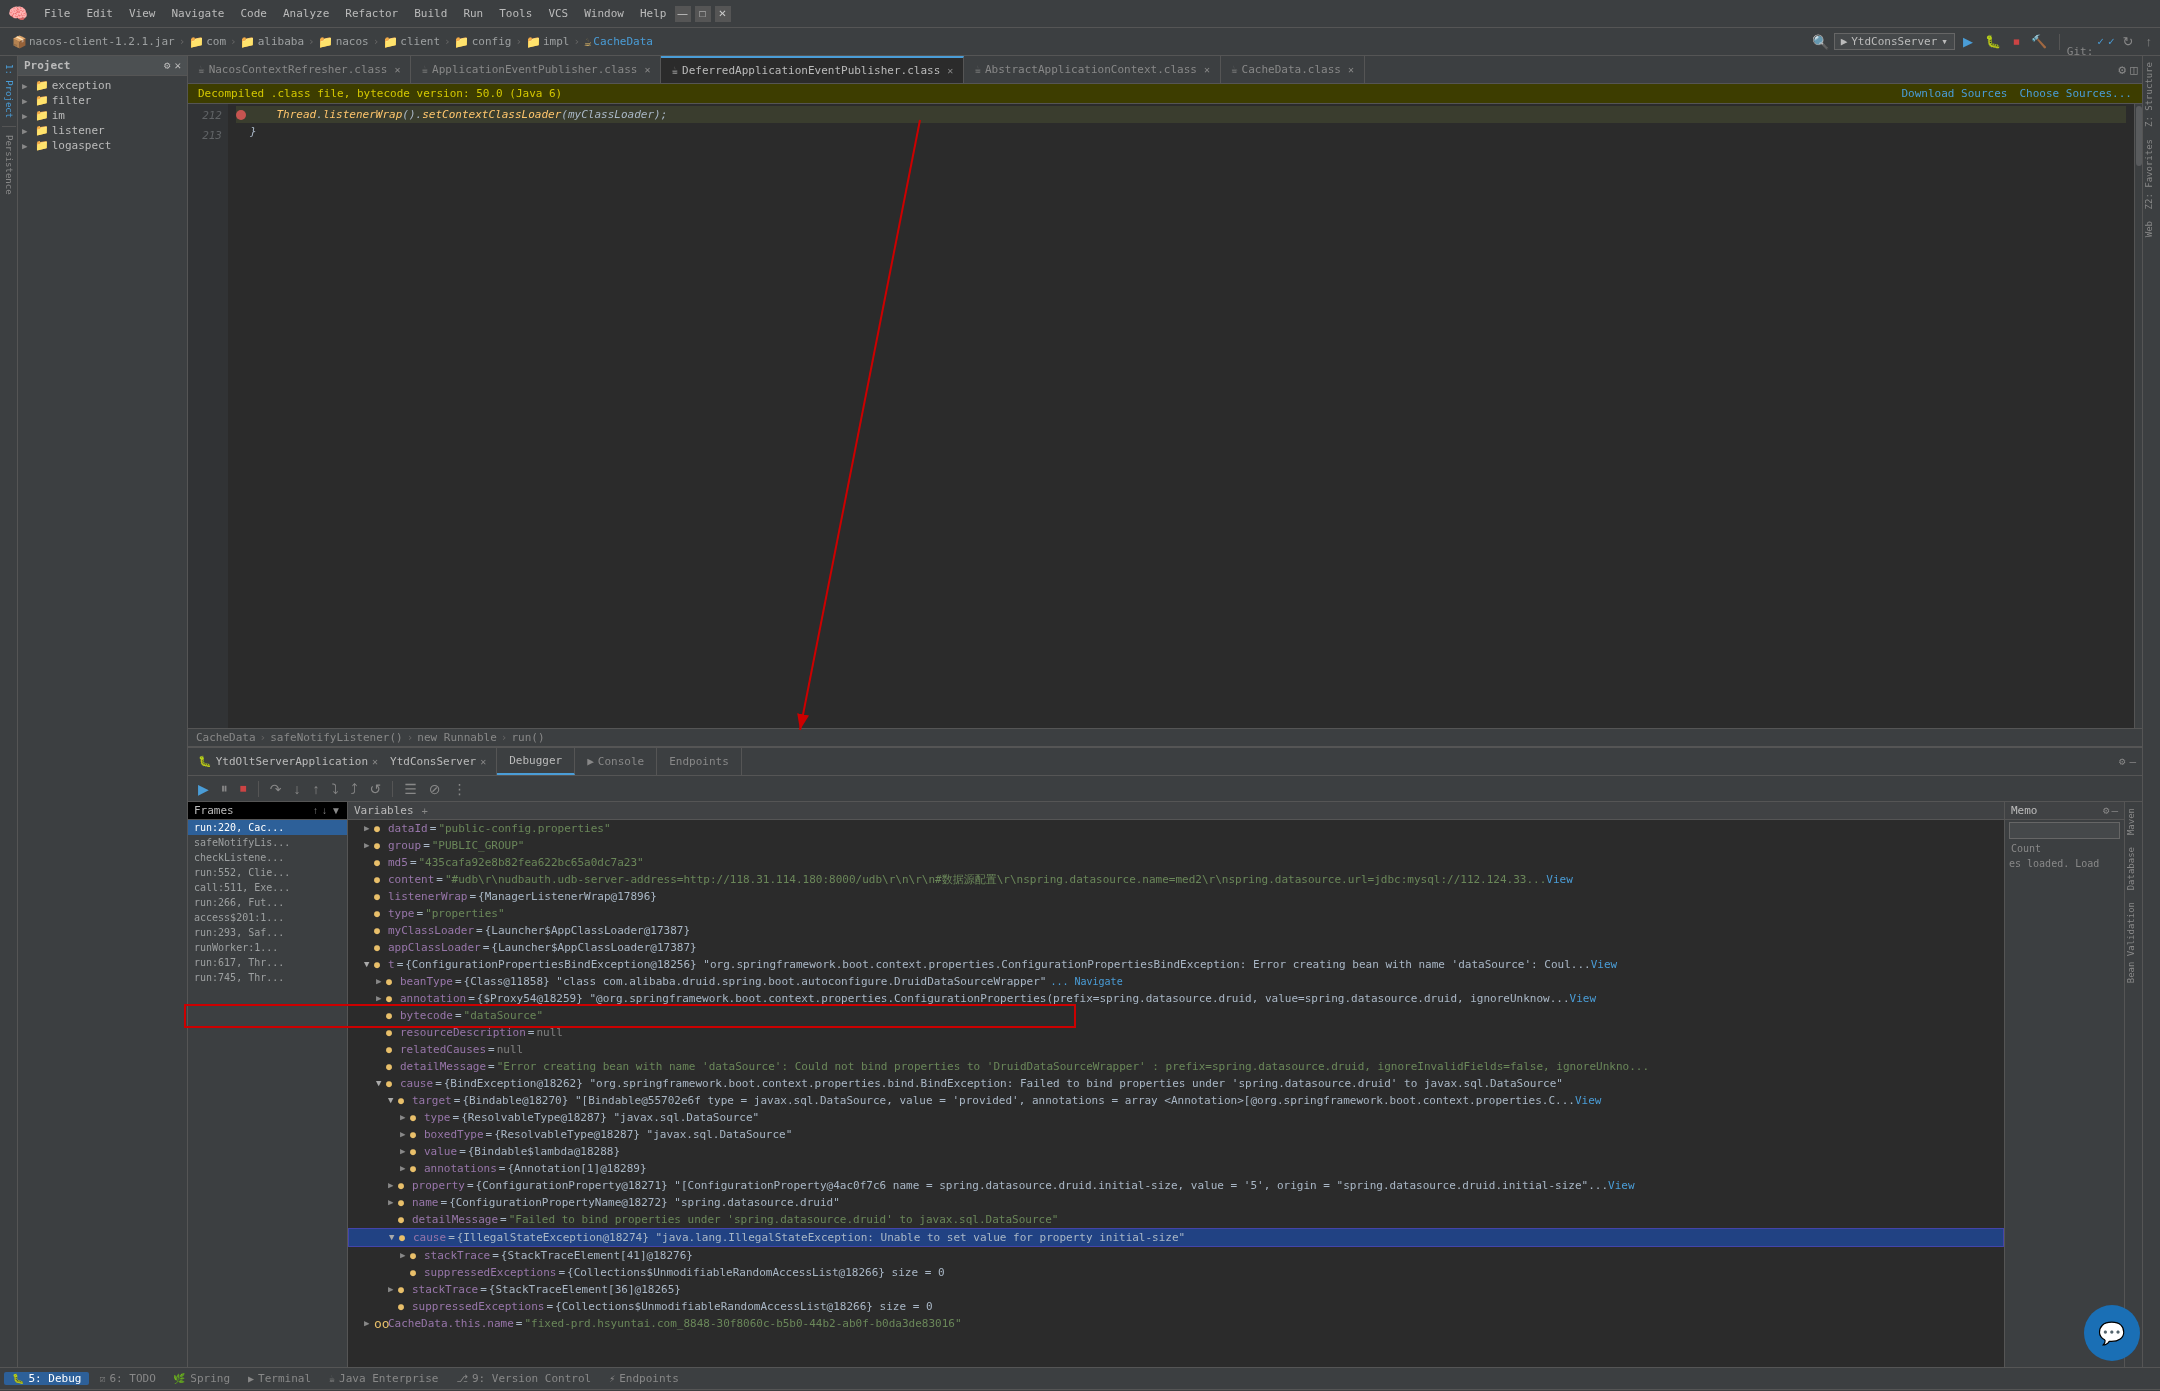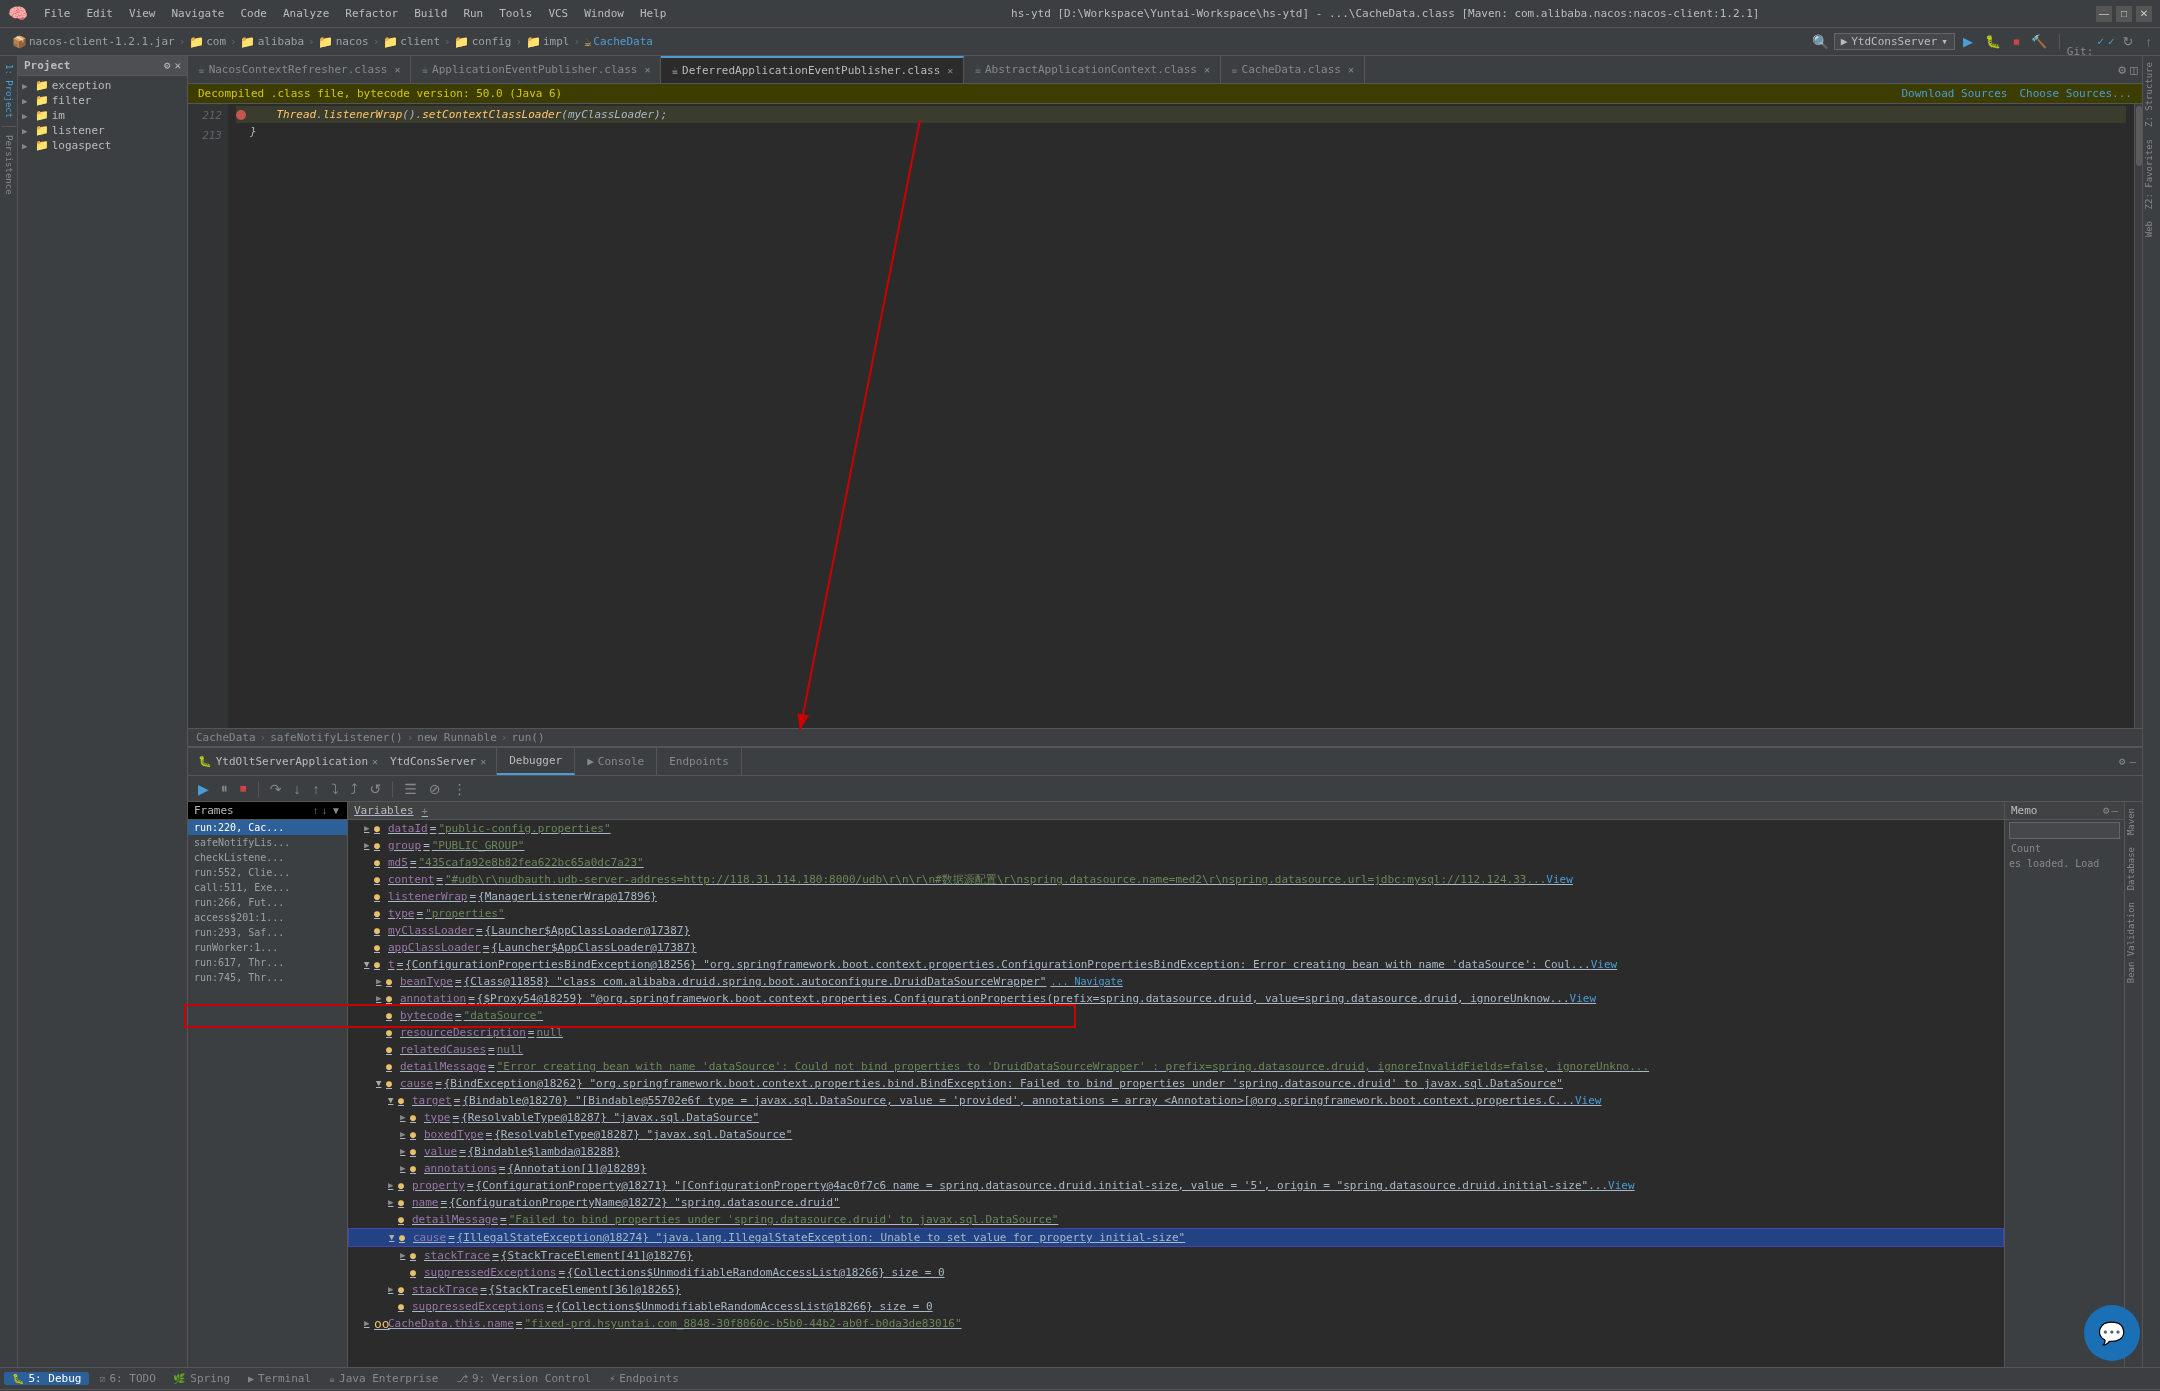--- a/index.html
+++ b/index.html
@@ -323,21 +323,20 @@
       overflow: hidden;
       text-overflow: ellipsis;
     }
     .frame-item.selected { background: #2d6099; color: #fff; }
 
     
     .variables-panel {
       flex: 1;
       overflow: hidden;
       background: #2b2b2b;
-      text-decoration: underline;
     }
     .var-header {
       display: flex;
       align-items: center;
       padding: 2px 6px;
       background: #404244;
       border-bottom: 1px solid #555;
       font-size: 11px;
       color: #bbb;
       gap: 4px;
@@ -520,21 +519,20 @@
   <span class="menu-item">Navigate</span>
   <span class="menu-item">Code</span>
   <span class="menu-item">Analyze</span>
   <span class="menu-item">Refactor</span>
   <span class="menu-item">Build</span>
   <span class="menu-item">Run</span>
   <span class="menu-item">Tools</span>
   <span class="menu-item">VCS</span>
   <span class="menu-item">Window</span>
   <span class="menu-item">Help</span>
-  <span class="title-bar-title">hs-ytd [D:\Workspace\Yuntai-Workspace\hs-ytd] - ...\CacheData.class [Maven: com.alibaba.nacos:nacos-client:1.2.1]</span>
   <div class="title-bar-controls">
     <button class="title-bar-btn">—</button>
     <button class="title-bar-btn">□</button>
     <button class="title-bar-btn">✕</button>
   </div>
 </div>
 
 <div class="top-toolbar">
   <div class="nav-bar" style="flex:1; height:100%; background:transparent; border:none;">
     <span class="folder-icon">📦</span>

